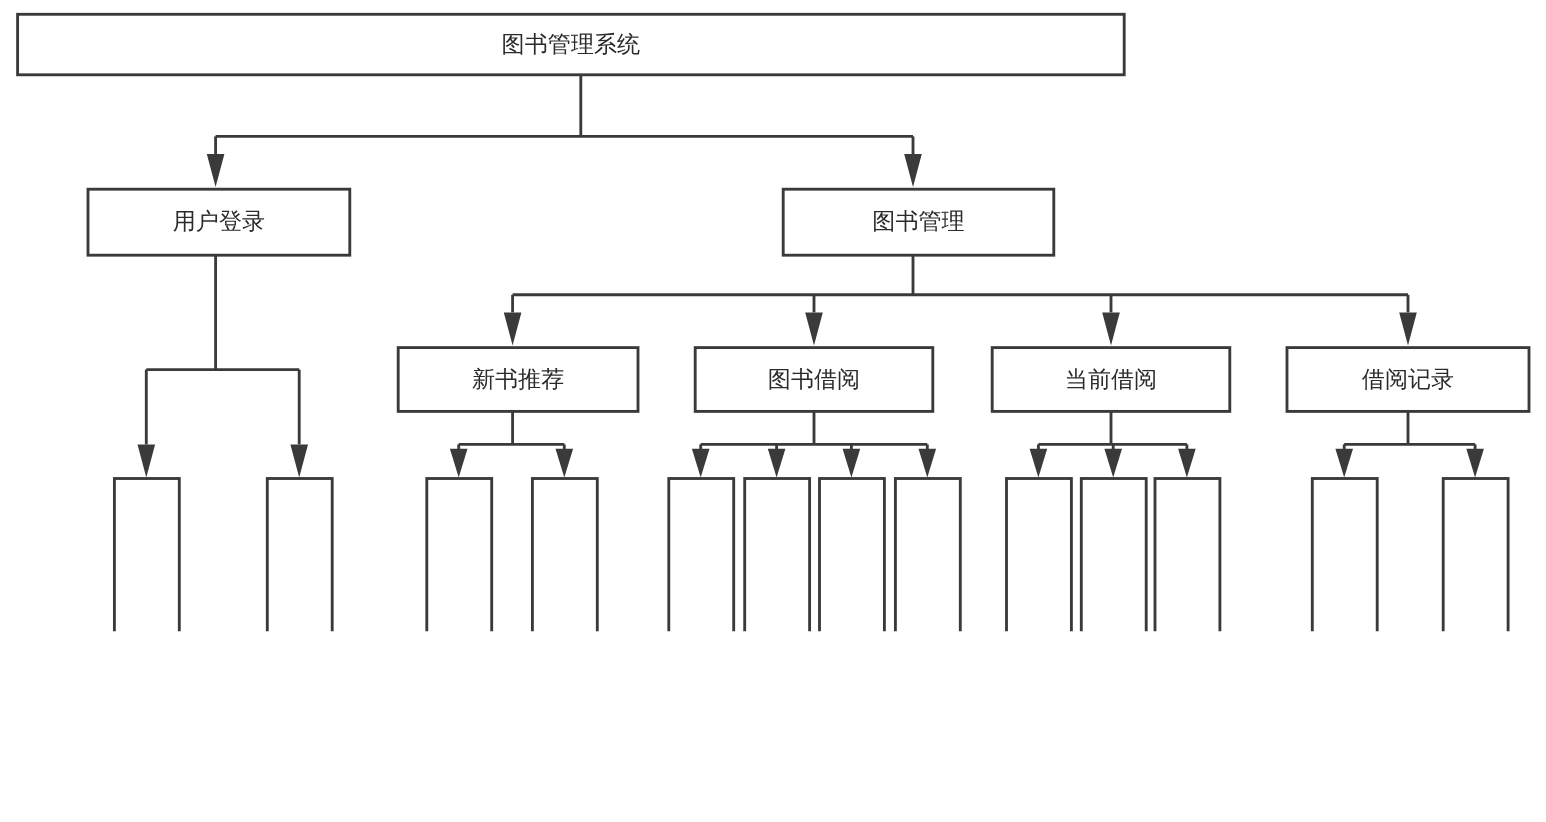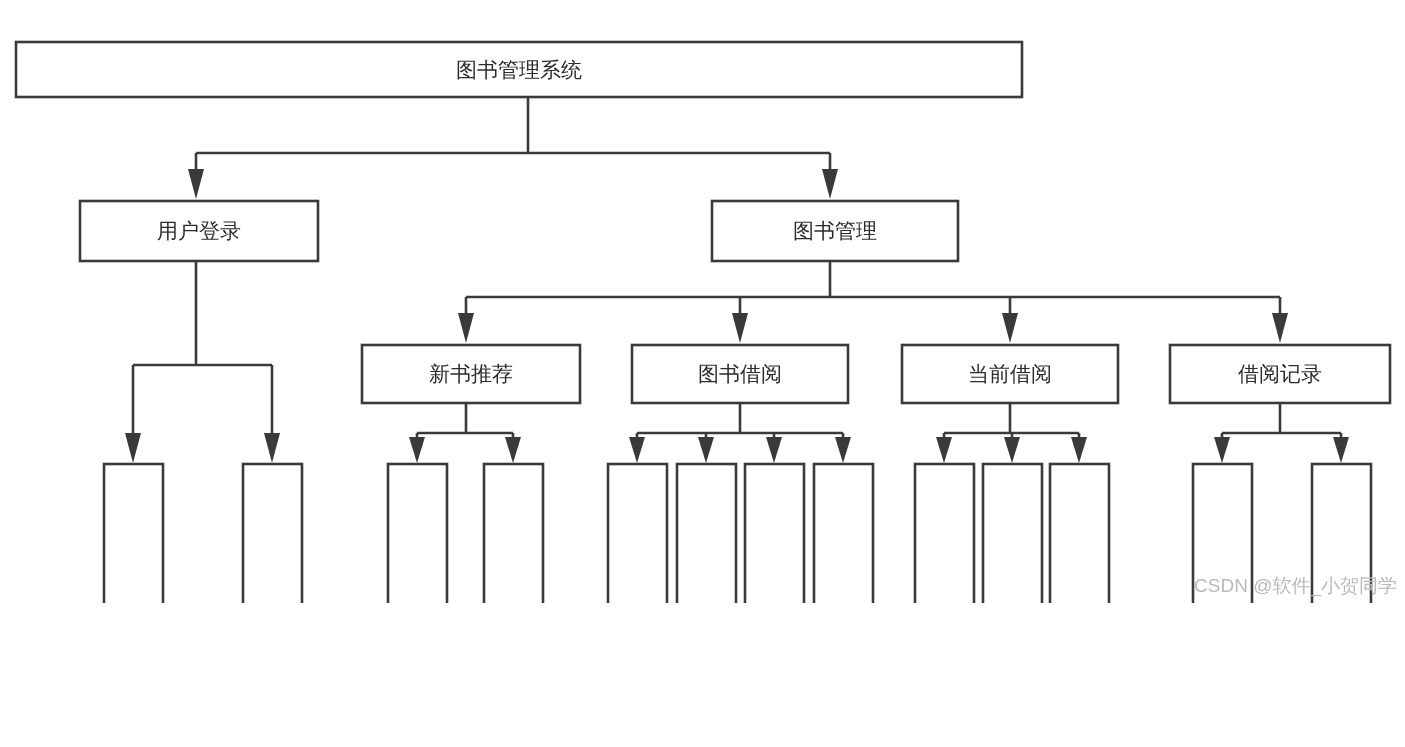--- a/index.html
+++ b/index.html
@@ -9,21 +9,20 @@
   }
   body {
     font-family: "Liberation Sans", "DejaVu Sans", sans-serif;
   }
   #stage {
     position: relative;
     width: 1405px;
     height: 574px;
     background: #ffffff;
     overflow: hidden;
-    margin-top: 29px;
   }
   svg.diagram {
     position: absolute;
     left: 0;
     top: 0;
     width: 1405px;
     height: 747px;
   }
   .node-box {
     fill: #ffffff;
@@ -239,15 +238,14 @@
       <rect class="node-box" x="1193" y="435" width="59" height="299"></rect>
       <text class="leaf-label" x="1223" y="584">新增借阅记录</text>
     </g>
     <g>
       <rect class="node-box" x="1312" y="435" width="59" height="299"></rect>
       <text class="leaf-label" x="1342" y="584">查询借阅记录</text>
     </g>
 
   </svg>
 
-  <div class="watermark">CSDN @软件_小贺同学</div>
 
 </div>
 
 </body></html>

